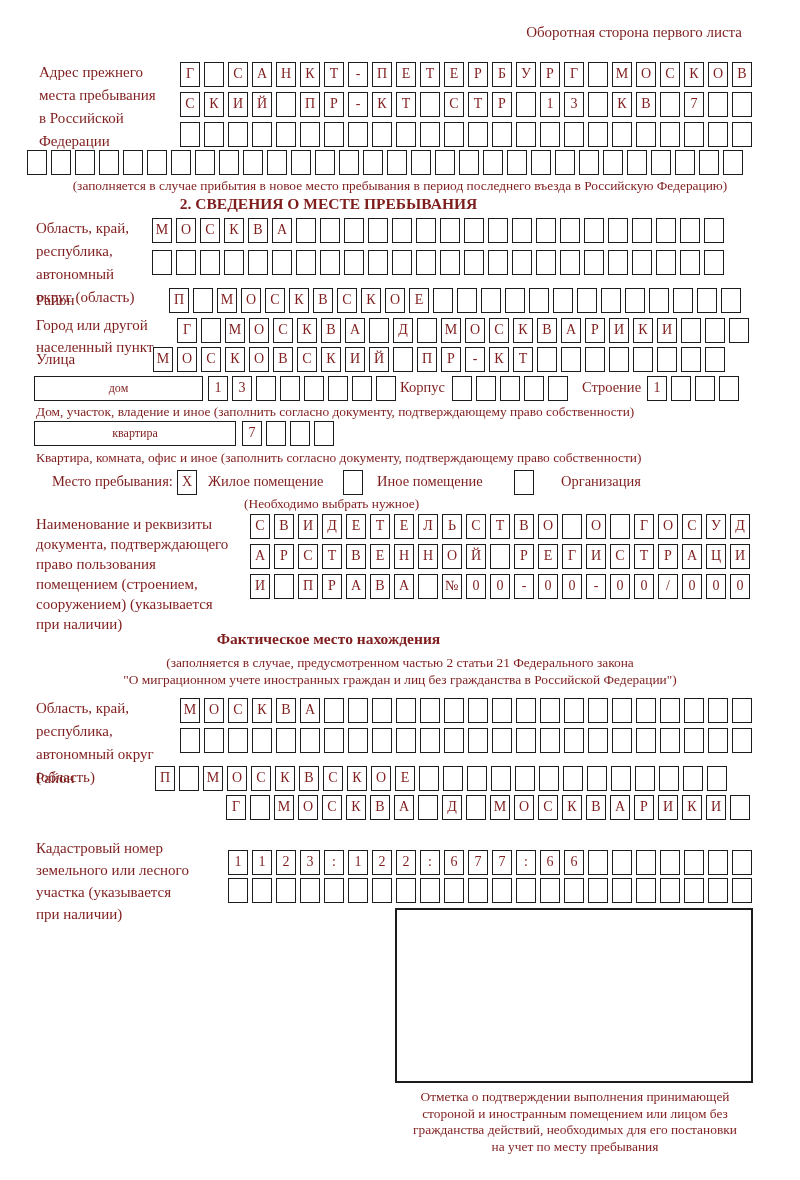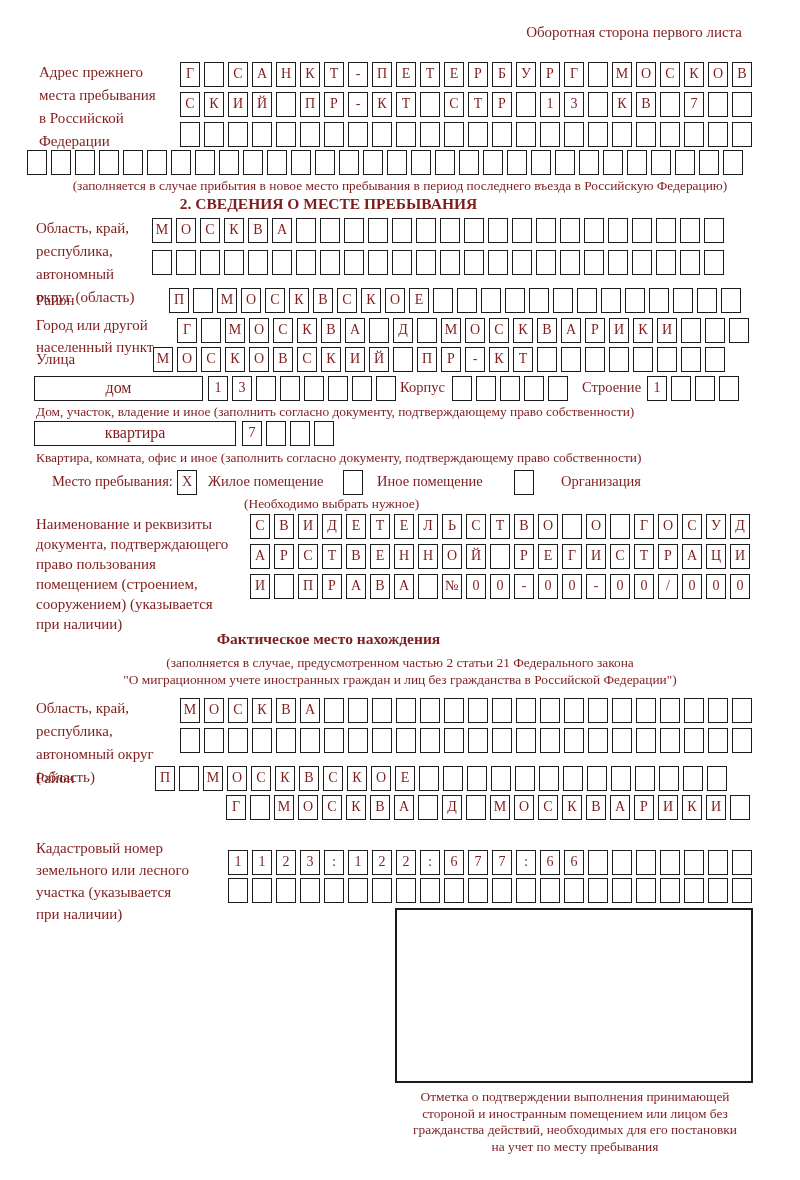--- a/index.html
+++ b/index.html
@@ -7,21 +7,21 @@
         font-family:"Liberation Serif",serif;color:#7f1d1d;overflow:hidden;}
   .abs{position:absolute;}
   .row-label{font-size:15px;line-height:23px;white-space:nowrap;}
   .row-label.tight{line-height:20px;}
   .row-label.lh22{line-height:22px;}
   .cells{display:flex;gap:4px;}
   .cell{flex:0 0 20px;width:20px;height:25px;box-sizing:border-box;
         border:1.6px solid #1c1c1c;text-align:center;font-size:14px;
         line-height:22px;overflow:hidden;background:#fff;}
   .namedbox{box-sizing:border-box;height:25px;border:1.6px solid #1c1c1c;
-        text-align:center;font-size:16px;line-height:22px;background:#fff;}
+        text-align:center;font-size:12px;line-height:22px;background:#fff;}
   .caption{font-size:13.4px;white-space:nowrap;}
   .note{font-size:13.4px;text-align:center;width:800px;left:0;white-space:nowrap;}
   .title{font-weight:bold;font-size:15.5px;text-align:center;width:657px;left:0;}
   .hdr{font-size:15px;white-space:nowrap;}
   .inline-label{font-size:14.5px;white-space:nowrap;}
   .bigbox{box-sizing:border-box;border:2px solid #1c1c1c;background:#fff;}
   .stampcap{font-size:13.4px;text-align:center;line-height:16.5px;}
 </style>
 </head>
 <body>

